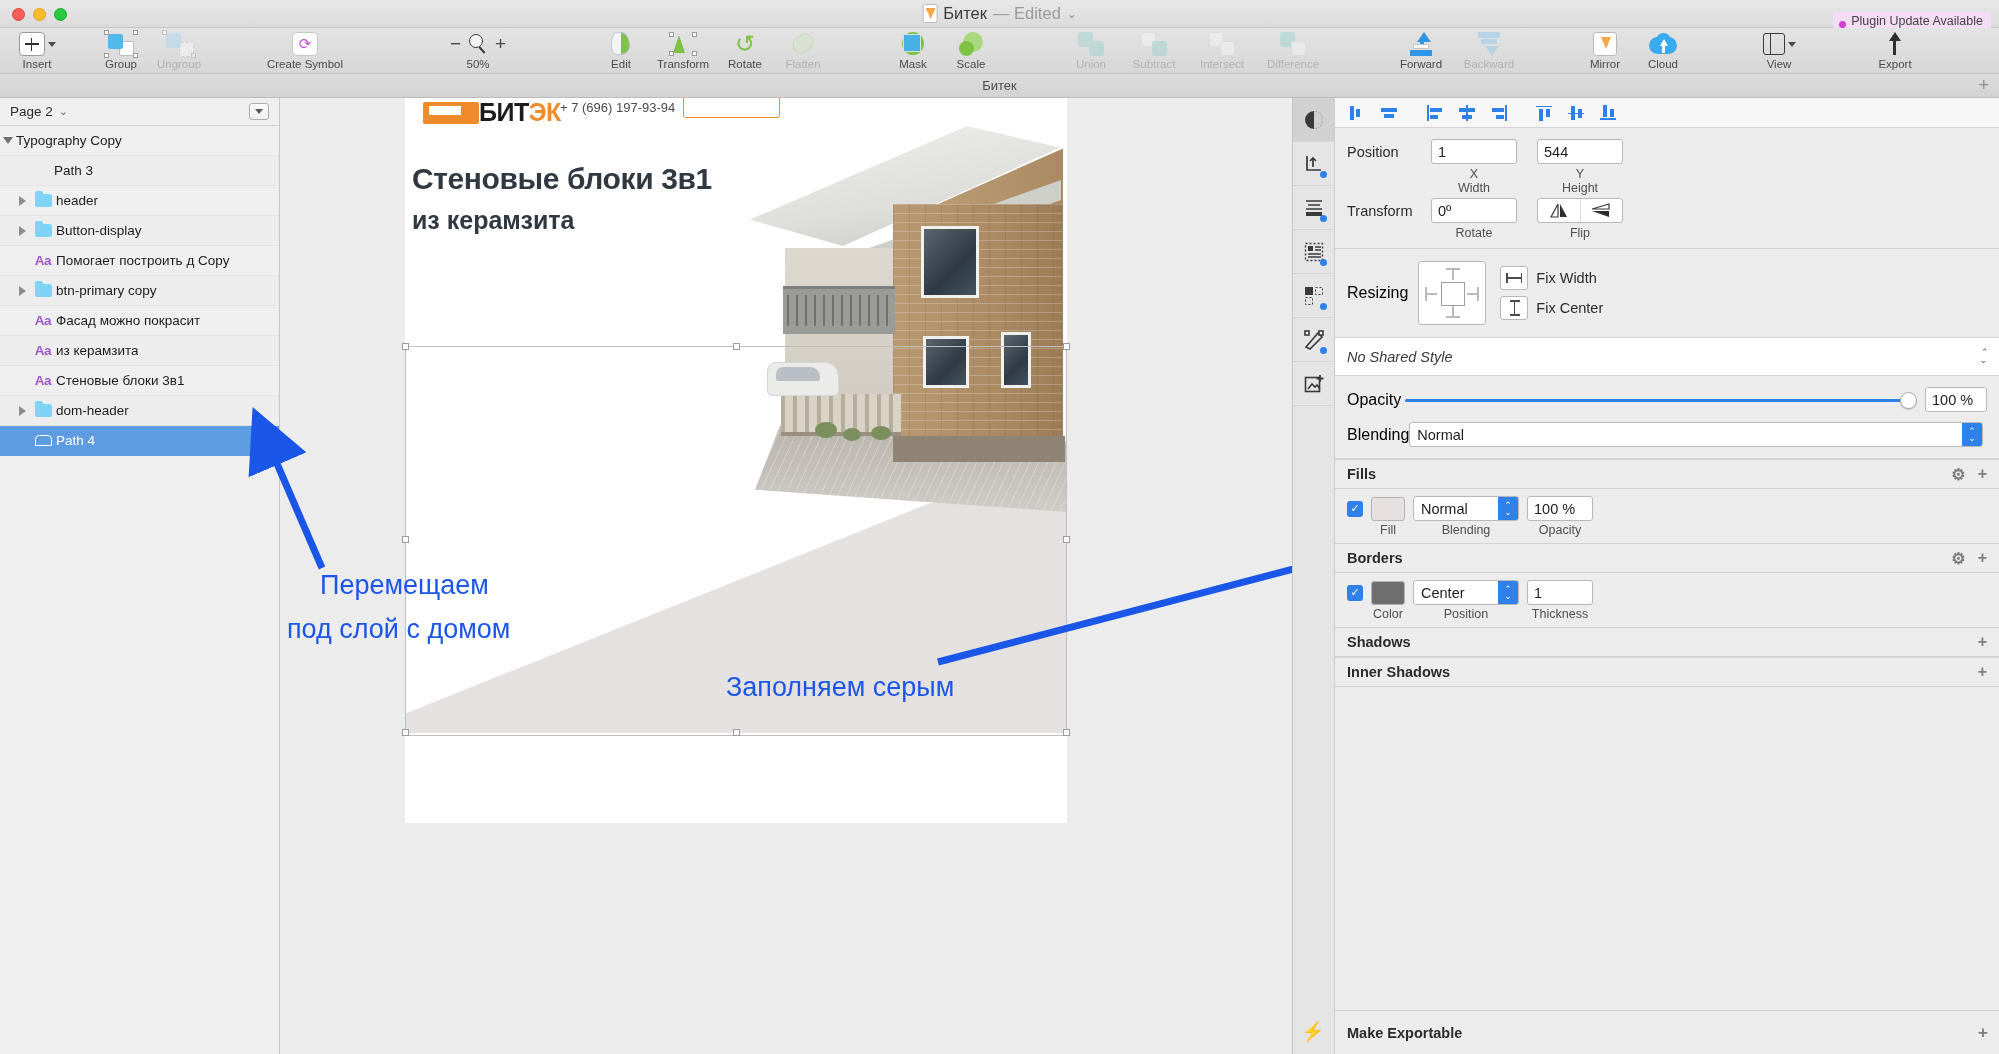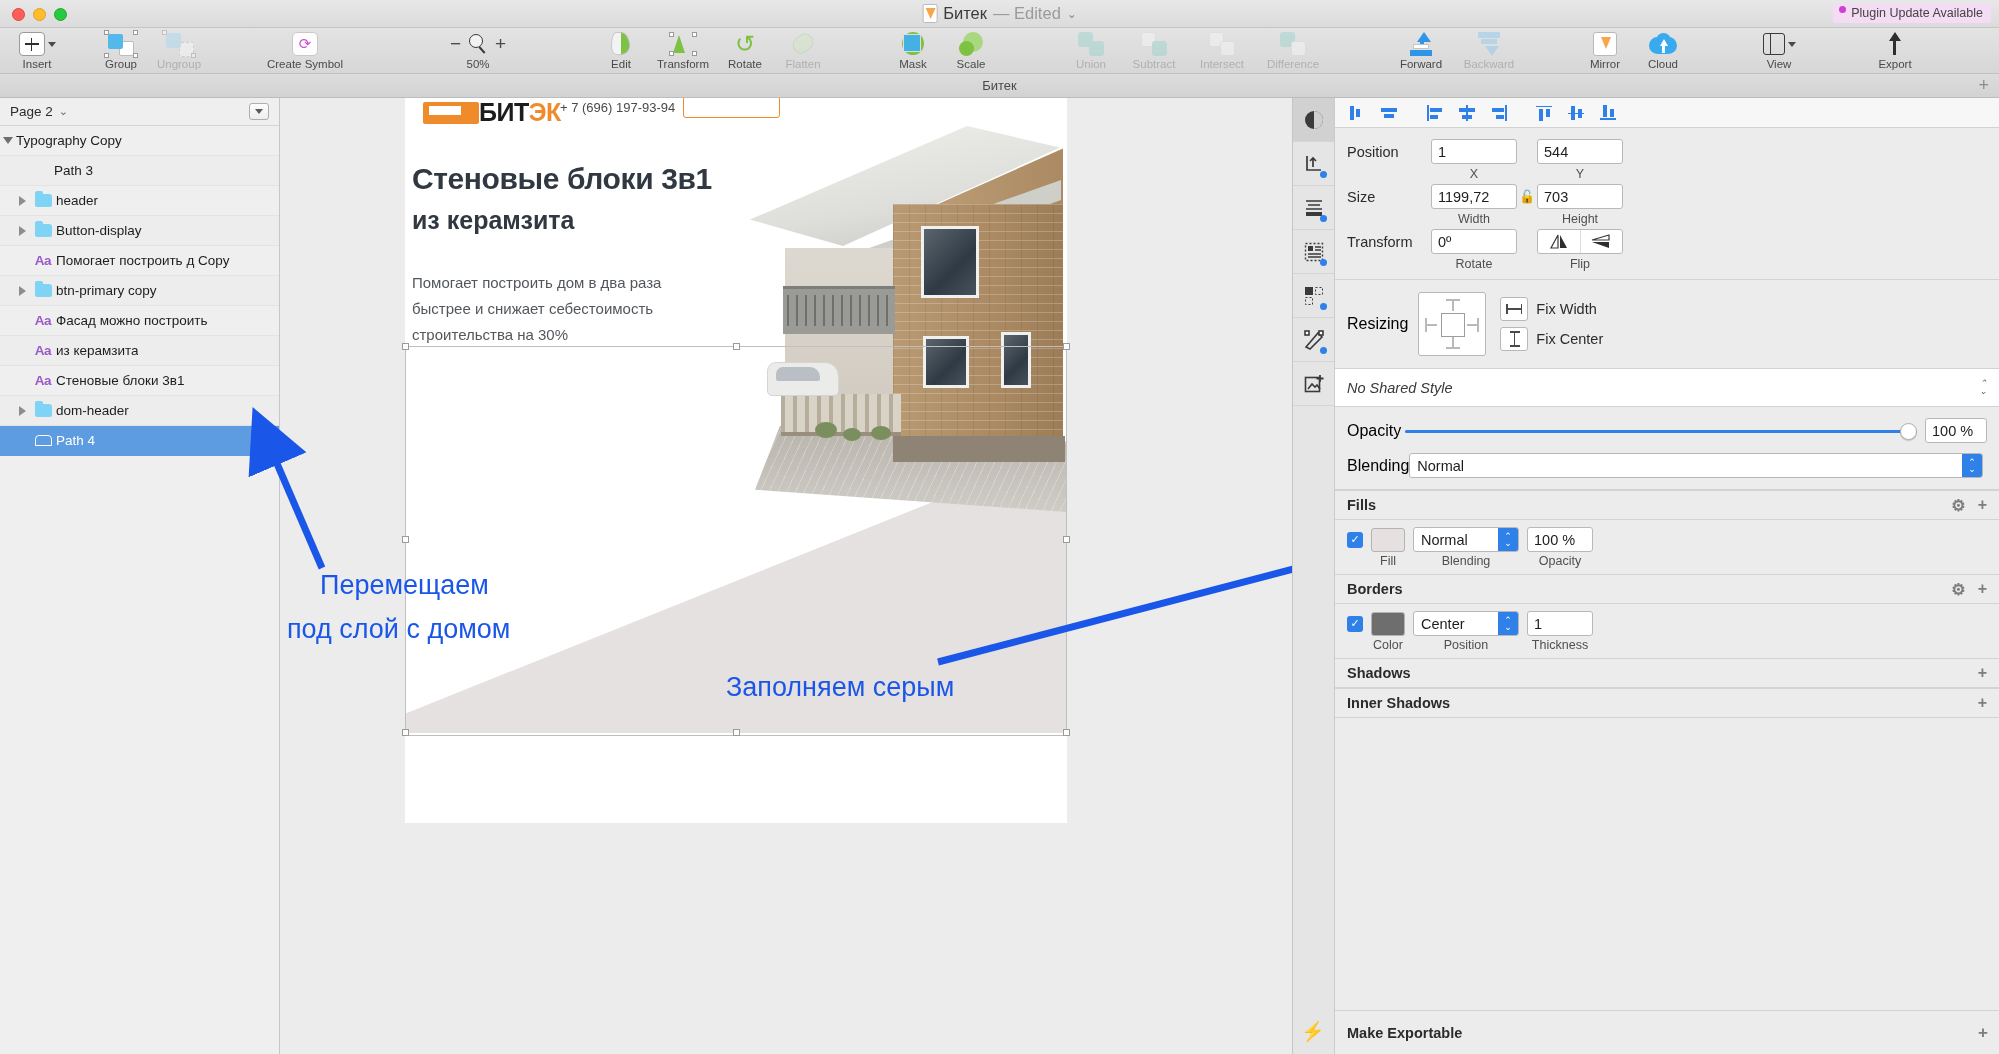--- a/index.html
+++ b/index.html
@@ -34,24 +34,24 @@
     position: relative; overflow: hidden;
   }
   .doc-title .sketch-doc-icon::after {
     content: ""; position: absolute; left: 2px; top: 3px;
     width: 0; height: 0; border-left: 5px solid transparent;
     border-right: 5px solid transparent; border-top: 11px solid #f7a64a;
   }
   .doc-title .edited { color: #9a9a9a; }
   .doc-title .chev { color: #8c8c8c; font-size: 12px; }
   .plugin-badge {
-    position: absolute; right: 8px; top: 4px;
+    position: absolute; right: 8px; top: 12px;
     background: #f4dcf4; color: #444; font-size: 12.5px;
     padding: 2px 8px 3px 6px; border-radius: 3px;
-    display: flex; align-items: flex-start; gap: 5px;
+    display: flex; align-items: flex-end; gap: 5px;
   }
   .plugin-badge .dot { width: 7px; height: 7px; border-radius: 50%; background: #d13fd1; }
 
   
   .toolbar {
     position: absolute; top: 28px; left: 0; width: 1999px; height: 46px;
     background: linear-gradient(to bottom, #e4e3e4, #d8d7d8);
     border-bottom: 1px solid #c2c1c2;
     display: flex; align-items: flex-start;
   }
@@ -727,21 +727,21 @@
           </span>
         <span class="lname">btn-primary copy</span>
       </div>
 
       <div class="layer">
         <span style="width:14px"></span>
         <span class="disc"></span>
         <span class="ticon">
             <span class="text-ic">Aa</span>
           </span>
-        <span class="lname">Фасад можно построить</span>
+        <span class="lname">Фасад можно покрасит</span>
       </div>
 
       <div class="layer alt">
         <span style="width:14px"></span>
         <span class="disc"></span>
         <span class="ticon">
             <span class="text-ic">Aa</span>
           </span>
         <span class="lname">из керамзита</span>
       </div>
@@ -783,21 +783,20 @@
 
       <div class="ab-logo">
         <span class="brick"></span>
         <span class="btxt"><span>БИТ</span><em>ЭК</em></span>
       </div>
       <div class="ab-phone">+ 7 (696) 197-93-94</div>
       <div class="ab-btn"></div>
 
       <div class="ab-h1">Стеновые блоки 3в1</div>
       <div class="ab-h2">из керамзита</div>
-      <div class="ab-p">Помогает построить дом в два раза<br>быстрее и снижает себестоимость<br>строительства на 30%</div>
 
       <div class="gray-shape"></div>
 
       <div class="house">
         <div class="ground">
             <div class="ground-tex"></div>
           </div>
         <div class="h-roof"></div>
         <div class="h-gable"></div>
         <div class="h-roof2"></div>
@@ -969,26 +968,20 @@
           <span class="lockico"></span>
           <span class="fld w1">544</span>
         </div>
         <div class="sub-row">
           <span class="sp"></span>
           <span class="sub">X</span>
           <span class="lockico"></span>
           <span class="sub">Y</span>
         </div>
 
-        <div class="row">
-          <span class="lab">Size</span>
-          <span class="fld w1">1199,72</span>
-          <span class="lockico">🔓</span>
-          <span class="fld w1">703</span>
-        </div>
         <div class="sub-row">
           <span class="sp"></span>
           <span class="sub">Width</span>
           <span class="lockico"></span>
           <span class="sub">Height</span>
         </div>
 
         <div class="row">
           <span class="lab">Transform</span>
           <span class="fld w1">0º</span>

